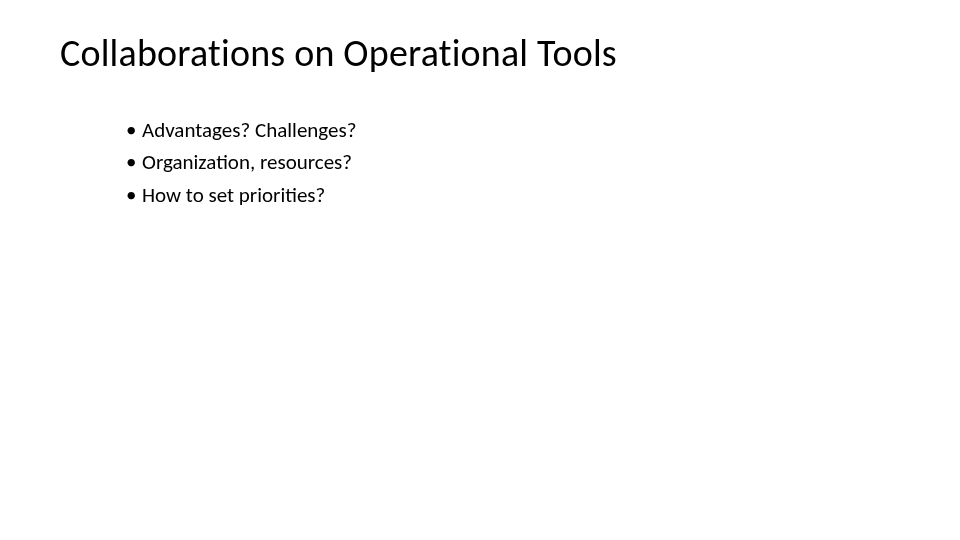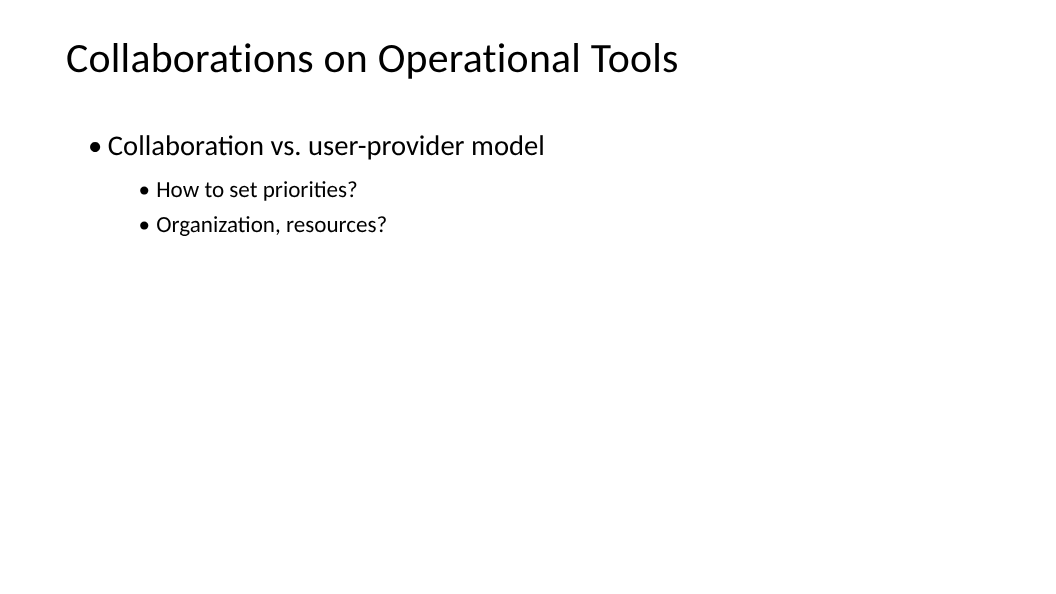--- a/index.html
+++ b/index.html
@@ -53,24 +53,24 @@
     .sublist {
       margin-bottom: 12px;
     }
   </style>
 </head>
 <body>
 
 <h1 class="slide-title">Collaborations on Operational Tools</h1>
 
 <div>
-  <div class="level1">
-    <span class="bullet">•</span><span class="content">Collaboration vs. user-provider model</span>
-  </div>
   <div class="sublist">
     <div class="level2">
-      <span class="bullet">•</span><span>How to set priorities?</span>
+      <span class="bullet">•</span><span>Advantages? Challenges?</span>
     </div>
     <div class="level2">
       <span class="bullet">•</span><span>Organization, resources?</span>
+    </div>
+    <div class="level2">
+      <span class="bullet">•</span><span>How to set priorities?</span>
     </div>
   </div>
 </div>
 
 </body></html>

